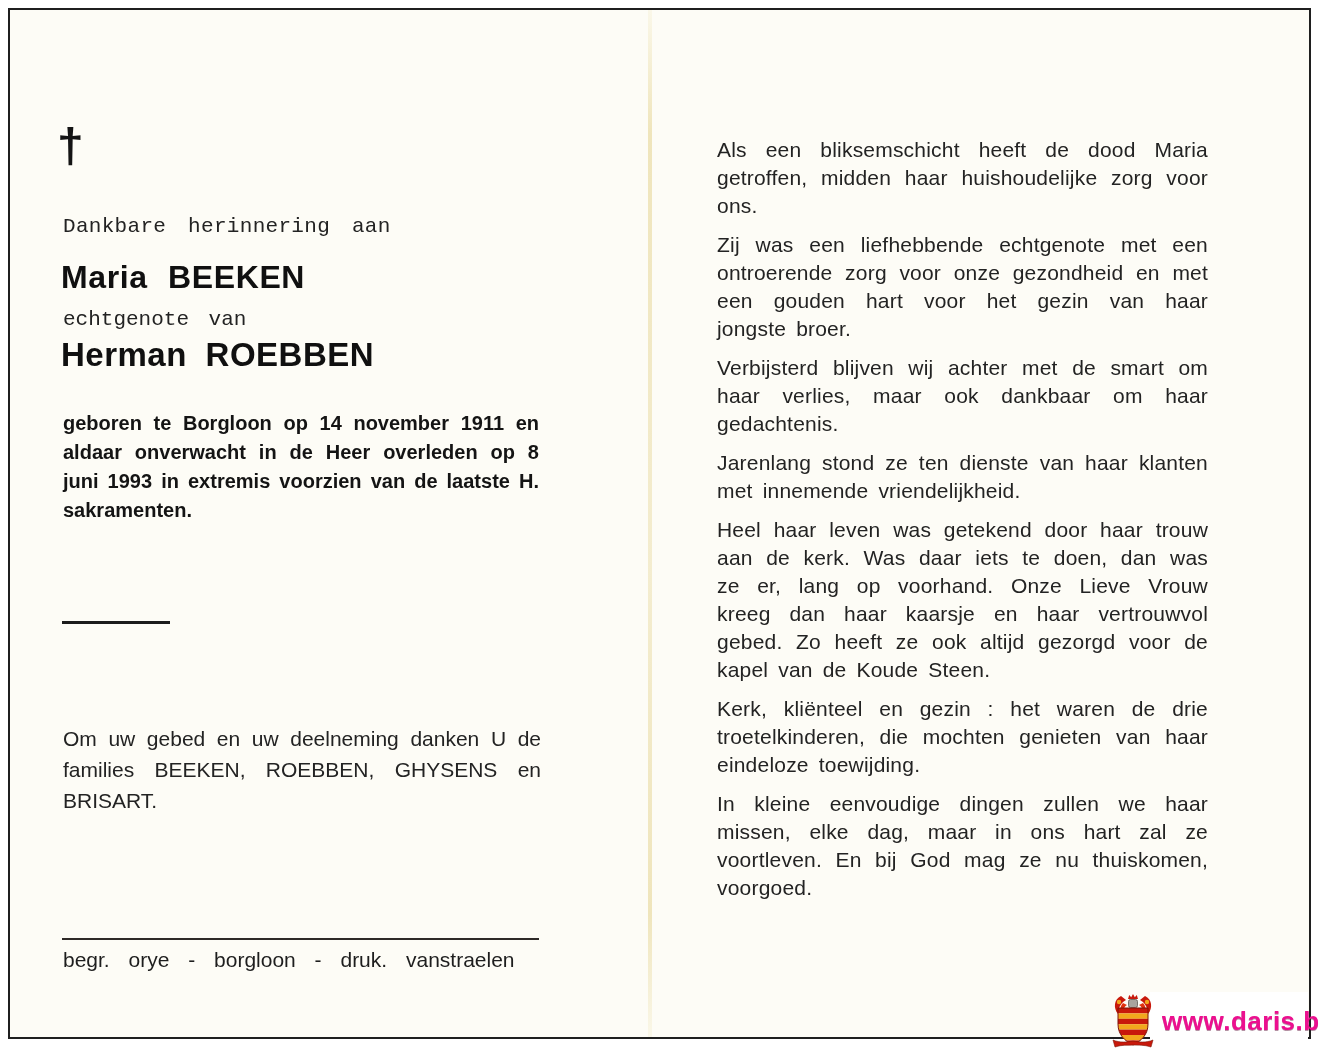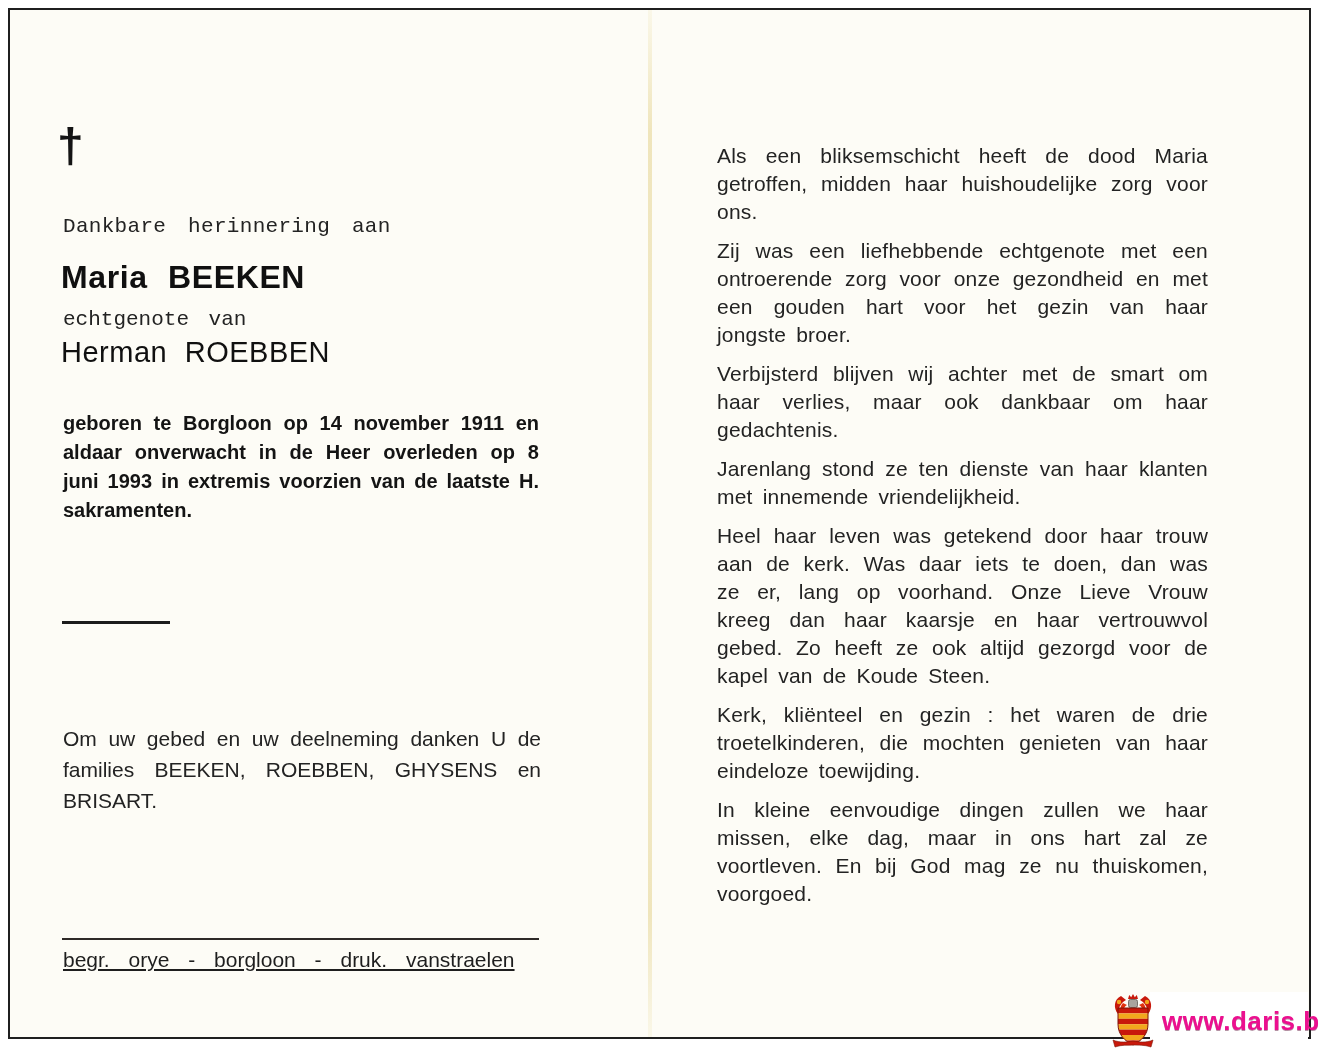--- a/index.html
+++ b/index.html
@@ -20,38 +20,38 @@
       rgba(233,219,155,0.15), rgba(228,210,140,0.55) 12%,
       rgba(230,214,150,0.40) 55%, rgba(228,210,140,0.55) 88%,
       rgba(233,219,155,0.15));
   }
   .abs{position:absolute;z-index:3;}
   
   .cross{left:57px;top:118px;font-size:48px;font-weight:bold;color:#141414;}
   .intro{left:63px;top:215px;font-size:21px;word-spacing:9px;letter-spacing:0.3px;color:#232323;font-family:Liberation Mono, monospace;}
   .name{left:61px;top:259px;font-size:32px;font-weight:bold;word-spacing:11px;letter-spacing:0.6px;color:#101010;}
   .relation{left:63px;top:308px;font-size:21px;word-spacing:7px;color:#232323;font-family:Liberation Mono, monospace;}
-  .spouse{left:61px;top:336px;font-size:29px;font-weight:normal;word-spacing:9px;letter-spacing:0.5px;color:#101010;}
+  .spouse{left:61px;top:336px;font-size:33px;font-weight:bold;word-spacing:9px;letter-spacing:0.5px;color:#101010;}
   .life{
     left:63px;top:409px;width:476px;font-size:20px;font-weight:bold;
     line-height:29px;text-align:justify;word-spacing:2px;color:#141414;
   }
   .rule-short{left:62px;top:621px;width:108px;height:3px;background:#1c1c1c;}
   .thanks{
     left:63px;top:723px;width:478px;font-size:21px;line-height:31px;
     text-align:justify;word-spacing:5px;color:#232323;
   }
   .rule-footer{left:62px;top:938px;width:477px;height:2px;background:#2e2a28;}
-  .printer{left:63px;top:948px;font-size:21px;word-spacing:13px;color:#1e1e1e;text-decoration:underline;}
+  .printer{left:63px;top:948px;font-size:21px;word-spacing:13px;color:#1e1e1e;}
   
   .memorial{
     left:717px;top:132px;width:491px;font-size:21px;line-height:28px;
     color:#232323;
   }
-  .memorial p{margin:10px 0 11px 0;text-align:justify;word-spacing:4px;letter-spacing:0.2px;}
+  .memorial p{margin:4px 0 11px 0;text-align:justify;word-spacing:4px;letter-spacing:0.2px;}
   
   .wm-box{left:1150px;top:992px;width:158px;height:58px;background:#ffffff;z-index:4;}
   .wm-crest{left:1110px;top:993px;width:46px;height:56px;z-index:6;}
   .wm-url{
     left:1162px;top:1006px;z-index:5;font-size:26px;font-weight:bold;
     color:#ec0f8f;letter-spacing:0.5px;
     text-shadow:0 1px 0 rgba(90,10,50,0.45);
   }
 </style>
 </head>

